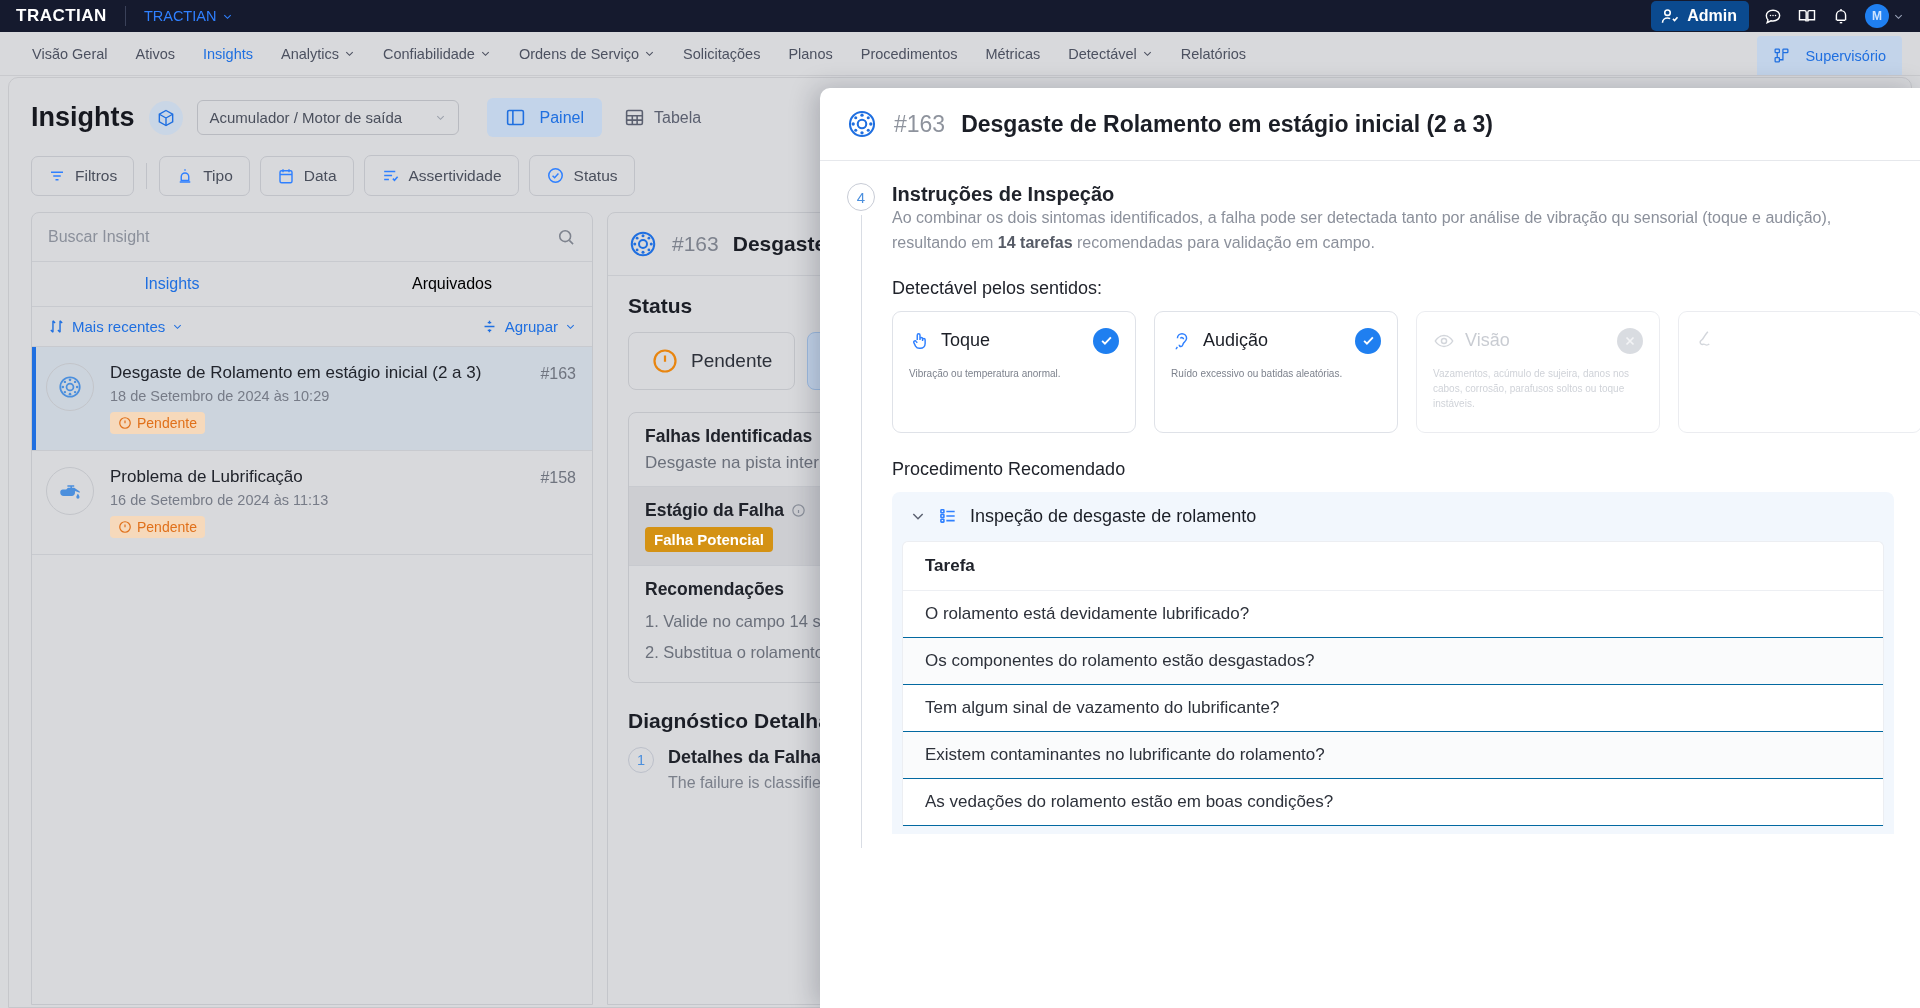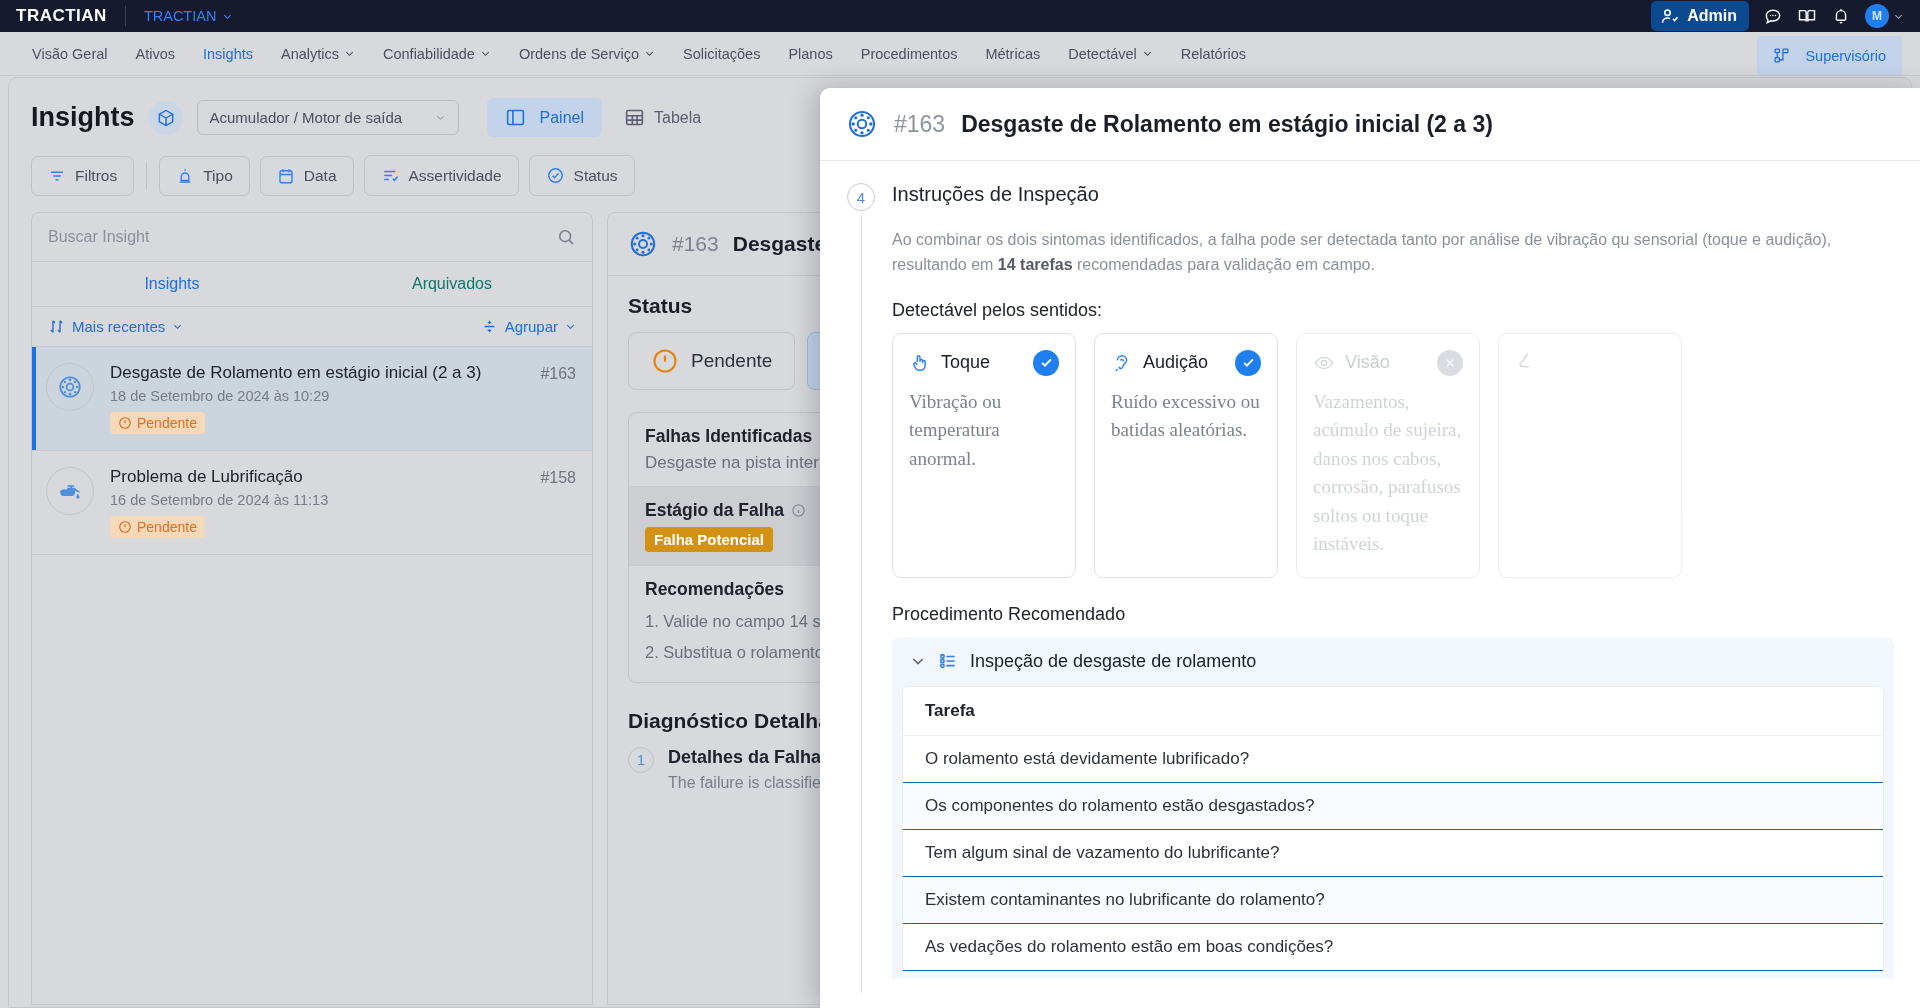--- a/index.html
+++ b/index.html
@@ -115,21 +115,21 @@
     border-bottom: 1px solid #c8cacf;
   }
   .search-input {
     flex: 1; border: none; background: transparent; outline: none;
     font-size: 16px; color: #b91c1c; font-family: "Liberation Sans", sans-serif;
   }
   .search-input::placeholder { color: #8b909b; }
   .tabs { display: flex; border-bottom: 1px solid #c8cacf; }
   .tab {
     flex: 1; text-align: center; padding: 13px 0; font-size: 16px;
-    color: #0f766e; cursor: pointer;
+    color: #000000; cursor: pointer;
   }
   .tab.active { color: #1f6fe0; }
   .sortrow {
     display: flex; align-items: center; padding: 11px 16px;
     border-bottom: 1px solid #c8cacf; font-size: 15px;
   }
   .sort-left, .sort-right { display: flex; align-items: center; gap: 7px; color: #1f6fe0; cursor: pointer; }
   .sort-right { margin-left: auto; text-align: right; }
   .insight-row {
     display: flex; gap: 16px; padding: 16px 16px 16px 14px;
@@ -212,39 +212,39 @@
   .modal-body { padding: 22px 26px 0 26px; overflow: hidden; flex: 1; }
   .mstep { display: flex; gap: 16px; }
   .mstep-gutter { display: flex; flex-direction: column; align-items: center; flex: none; width: 30px; }
   .mstep-num {
     width: 28px; height: 28px; border-radius: 50%; border: 1px solid #c8ccd6;
     display: flex; align-items: center; justify-content: center;
     font-size: 15px; color: #4b8fdd; background: #fff;
   }
   .mstep-line { width: 1px; flex: 1; background: #d9dde4; margin-top: 4px; }
   .mstep-content { flex: 1; min-width: 0; padding-bottom: 14px; }
-  .mstep-h { font-size: 20px; font-weight: 400; color: #20232b; margin-bottom: 22px; }
+  .mstep-h { font-size: 20px; font-weight: 700; color: #20232b; margin-bottom: 0; }
   .mstep-p { font-size: 16px; color: #8b909b; line-height: 1.55; max-width: 1010px; }
   .mstep-p b { color: #565b66; font-weight: 700; }
   .sub-h { font-size: 18px; color: #20232b; margin: 22px 0 12px; }
   .sense-grid { display: flex; gap: 18px; }
   .sense-card {
-    width: 184px; flex: none; border: 1px solid #dfe2e8; border-radius: 9px;
+    width: 244px; flex: none; border: 1px solid #dfe2e8; border-radius: 9px;
     padding: 16px 16px 18px 16px; min-height: 122px;
   }
   .sense-card.off { opacity: .62; }
   .sense-top { display: flex; align-items: center; gap: 10px; margin-bottom: 12px; }
   .sense-name { font-size: 18px; color: #1b1e26; font-weight: 400; }
   .sense-card.off .sense-name { color: #a8adb7; }
   .sense-mark {
     width: 26px; height: 26px; border-radius: 50%; background: #1f7ff0;
     display: flex; align-items: center; justify-content: center; margin-left: auto; flex: none;
   }
   .sense-mark.no { background: #c3c7cf; }
-  .sense-desc { font-size: 19px; color: #7d828d; line-height: 1.5; font-family: Liberation Serif, serif; }
+  .sense-desc { font-size: 10px; color: #7d828d; line-height: 1.5; }
   .sense-card.off .sense-desc { color: #b2b7c0; }
   .proc-h { font-size: 18px; color: #20232b; margin: 26px 0 12px; }
   .proc-box { border-radius: 8px 8px 0 0; overflow: hidden; background: #f2f7fd; padding-bottom: 8px; }
   .proc-bar {
     display: flex; align-items: center; gap: 12px;
     padding: 14px 18px; font-size: 18px; color: #1b1e26; cursor: pointer;
   }
   .task-table { background: #fff; margin: 0 10px; border-radius: 6px 6px 0 0; overflow: hidden; border: 1px solid #eceef2; border-bottom: none; }
   .tt-head { padding: 14px 22px; font-size: 17px; font-weight: 700; color: #20232b; border-bottom: 1px solid #edeff3; }
   .tt-row { padding: 13px 22px; font-size: 17px; color: #2d313a; border-bottom: 1px solid #0369a1; }

